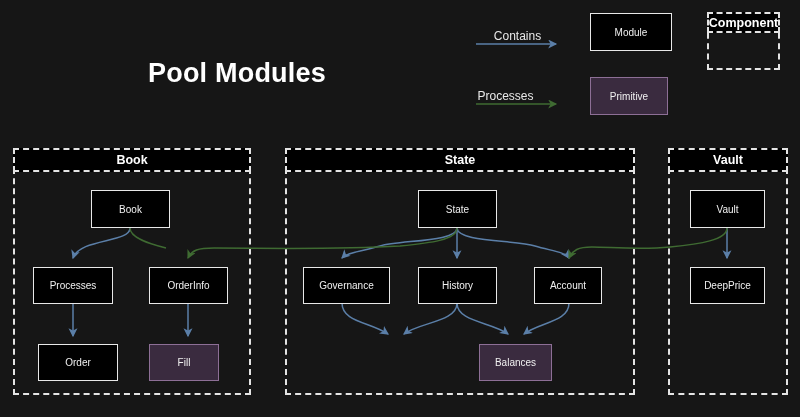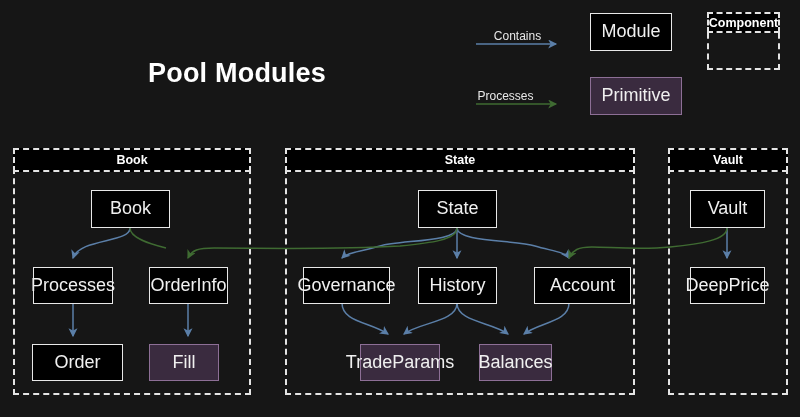--- a/index.html
+++ b/index.html
@@ -17,21 +17,21 @@
   .title{
     position:absolute;left:148px;top:58px;width:195px;
     text-align:left;font-size:27px;font-weight:bold;color:#ffffff;
     letter-spacing:.2px;
   }
 
   
   .node{
     position:absolute;box-sizing:border-box;
     display:flex;align-items:center;justify-content:center;
-    font-size:18px;color:#f0f0f0;background:#000000;
+    font-size:10px;color:#f0f0f0;background:#000000;
     border:1.6px solid #e8e8e8;
     text-align:center;line-height:1.1;
   }
   .node.primitive{
     background:#3a2b3f;border:1.6px solid #8d6f96;
   }
 
   
   .group{
     position:absolute;box-sizing:border-box;
@@ -64,21 +64,21 @@
 <body>
 
 <div id="stage">
 
   <div class="title">Pool Modules</div>
 
   <div class="legend-label" style="left:475px;top:29px;width:85px;">Contains</div>
   <div class="legend-label" style="left:463px;top:89px;width:85px;">Processes</div>
 
   <div class="node" style="left:590px;top:13px;width:82px;height:38px;">Module</div>
-  <div class="node primitive" style="left:590px;top:77px;width:92px;height:38px;">Primitive</div>
+  <div class="node primitive" style="left:590px;top:77px;width:78px;height:38px;">Primitive</div>
 
   <div class="legend-comp" style="left:707px;top:12px;width:73px;height:58px;"></div>
   <div class="legend-comp-header" style="left:707px;top:12px;width:73px;height:21px;">Component</div>
 
   <div class="group" style="left:13px;top:148px;width:238px;height:247px;"></div>
   <div class="group-header" style="left:13px;top:148px;width:238px;height:24px;">Book</div>
 
   <div class="group" style="left:285px;top:148px;width:350px;height:247px;"></div>
   <div class="group-header" style="left:285px;top:148px;width:350px;height:24px;">State</div>
 
@@ -118,26 +118,25 @@
       <path d="M727,228 L727,258" stroke="#5b7fa8" marker-end="url(#arrow-blue)"></path>
 
       <path d="M457,228 C457,240 430,243 400,246 C330,250 260,248 214,248 C198,248 192,250 188,258" stroke="#3f6b32" marker-end="url(#arrow-green)"></path>
       <path d="M727,228 C727,240 700,244 670,247 C640,250 610,247 592,247 C578,247 573,250 569,258" stroke="#3f6b32" marker-end="url(#arrow-green)"></path>
     </g>
   </svg>
 
   <div class="node" style="left:91px;top:190px;width:79px;height:38px;">Book</div>
   <div class="node" style="left:33px;top:267px;width:80px;height:37px;">Processes</div>
   <div class="node" style="left:149px;top:267px;width:79px;height:37px;">OrderInfo</div>
-  <div class="node" style="left:32px;top:344px;width:91px;height:37px;">Order</div>
+  <div class="node" style="left:38px;top:344px;width:80px;height:37px;">Order</div>
   <div class="node primitive" style="left:149px;top:344px;width:70px;height:37px;">Fill</div>
 
   <div class="node" style="left:418px;top:190px;width:79px;height:38px;">State</div>
   <div class="node" style="left:303px;top:267px;width:87px;height:37px;">Governance</div>
   <div class="node" style="left:418px;top:267px;width:79px;height:37px;">History</div>
-  <div class="node" style="left:534px;top:267px;width:97px;height:37px;">Account</div>
-  <div class="node primitive" style="left:360px;top:344px;width:80px;height:37px;">TradeParams</div>
+  <div class="node" style="left:534px;top:267px;width:68px;height:37px;">Account</div>
   <div class="node primitive" style="left:479px;top:344px;width:73px;height:37px;">Balances</div>
 
   <div class="node" style="left:690px;top:190px;width:75px;height:38px;">Vault</div>
   <div class="node" style="left:690px;top:267px;width:75px;height:37px;">DeepPrice</div>
 
 </div>
 
 </body></html>

